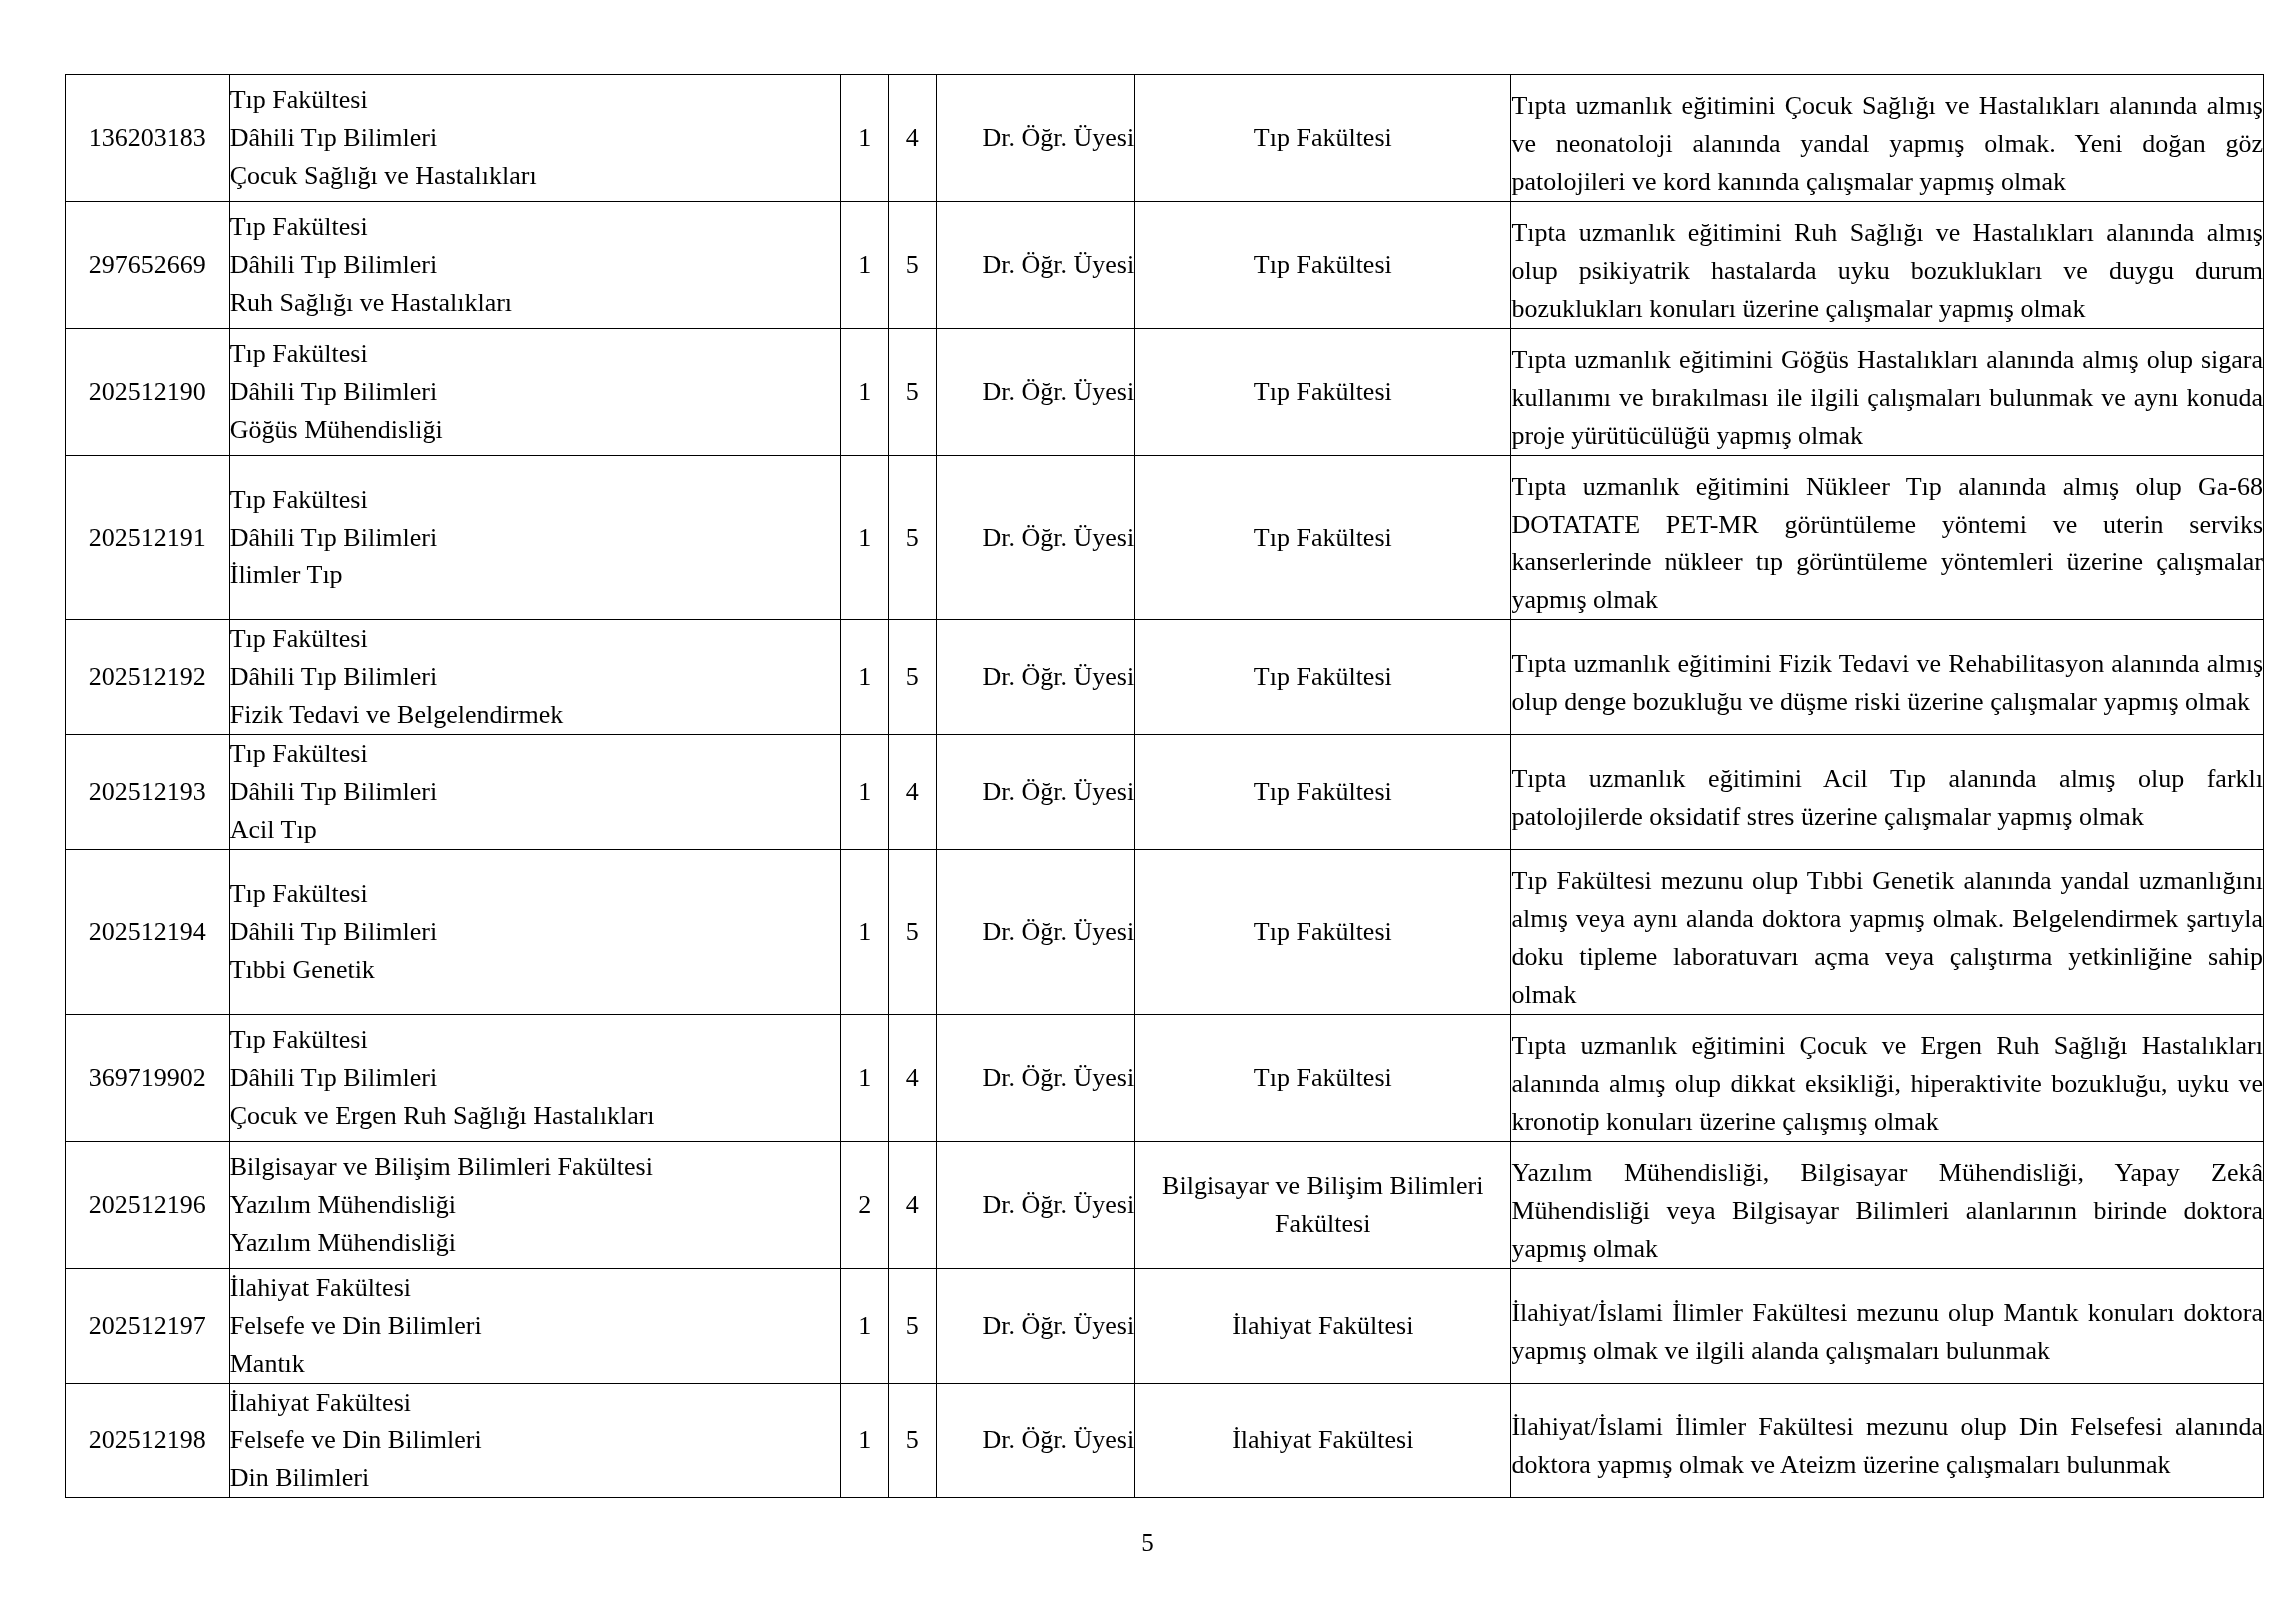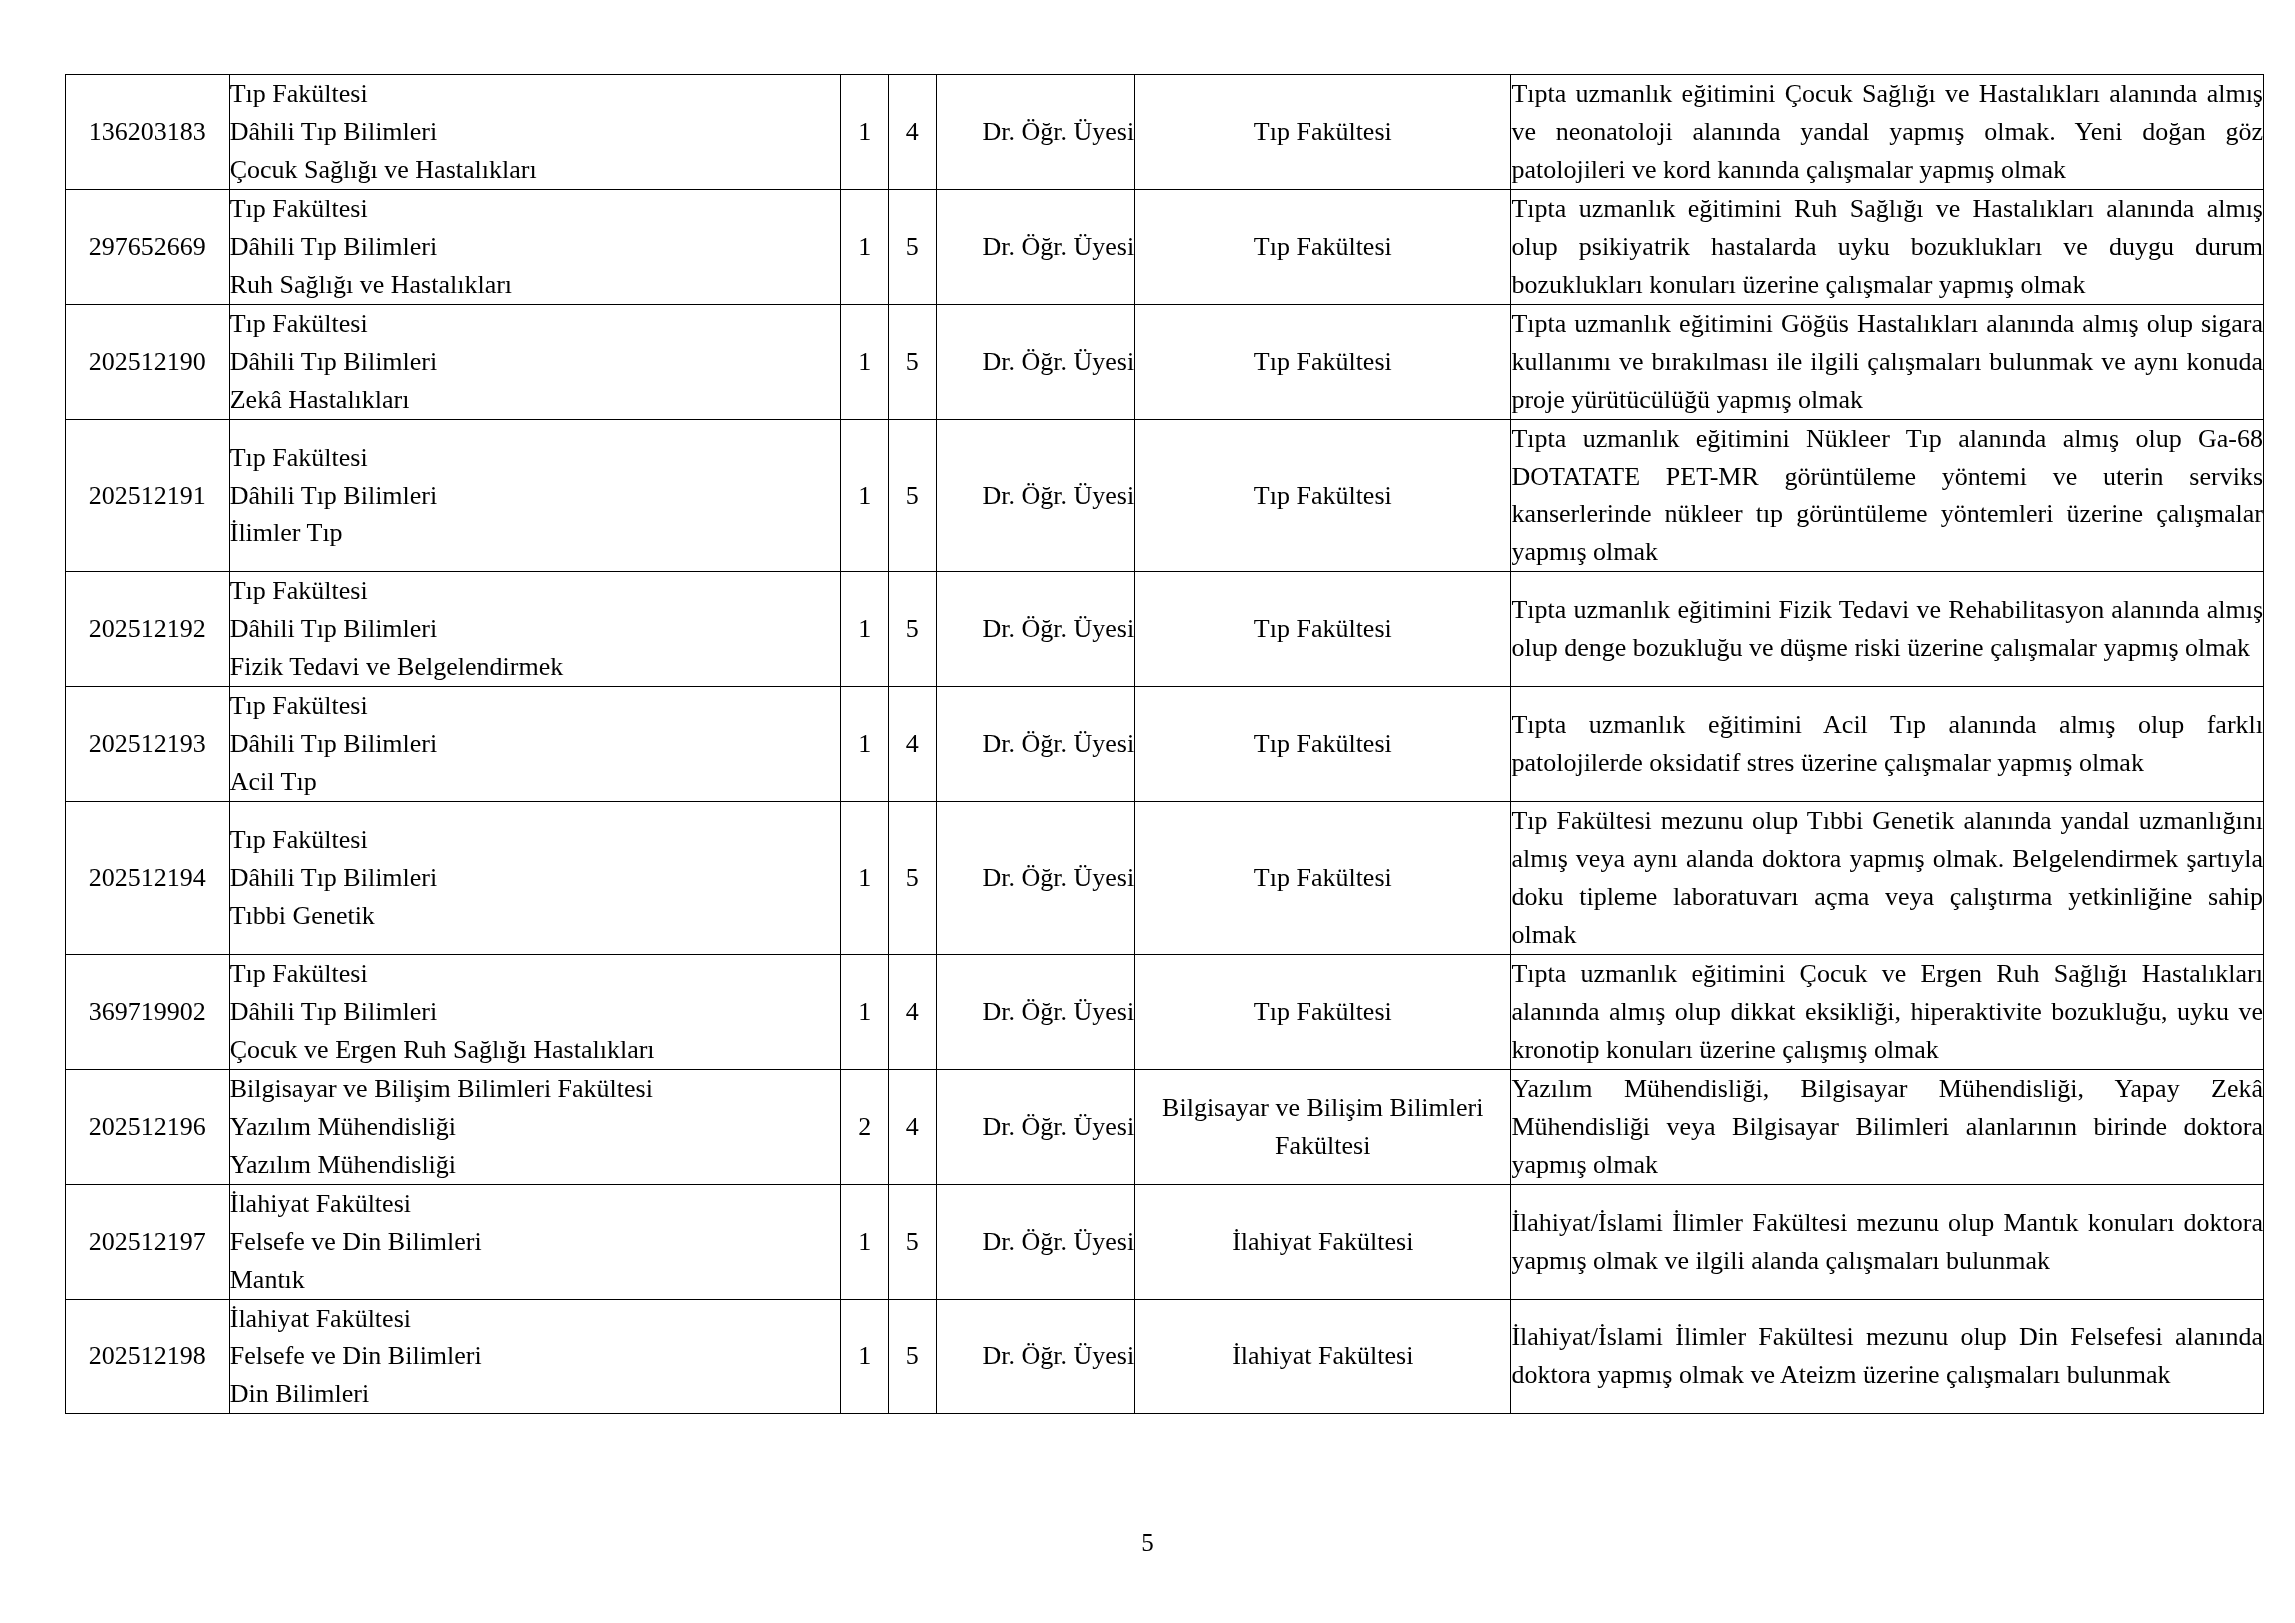--- a/index.html
+++ b/index.html
@@ -79,20 +79,21 @@
     text-align: justify;
     text-align-last: left;
     padding: 6.5px 10.5px 6.5px 10.5px;
     vertical-align: top;
     hyphens: none;
   }
   td.desc-cell .txt {
     display: block;
     text-align: justify;
     line-height: 1.46;
+    margin-top: 12px;
   }
   .page-number {
     position: absolute;
     left: 0;
     top: 1529px;
     width: 2295px;
     text-align: center;
     font-size: 25px;
     font-family: "Liberation Serif", "DejaVu Serif", serif;
     color: #000000;
@@ -143,21 +144,21 @@
             <td class="fac-cell">Tıp Fakültesi</td>
             <td class="desc-cell">
               <span class="txt">Tıpta uzmanlık eğitimini Ruh Sağlığı ve Hastalıkları alanında almış olup psikiyatrik hastalarda uyku bozuklukları ve duygu durum bozuklukları konuları üzerine çalışmalar yapmış olmak</span>
             </td>
           </tr>
           <tr>
             <td class="id-cell">202512190</td>
             <td class="unit-cell">
               <span class="line">Tıp Fakültesi</span>
               <span class="line">Dâhili Tıp Bilimleri</span>
-              <span class="line">Zekâ Hastalıkları</span>
+              <span class="line">Göğüs Mühendisliği</span>
             </td>
             <td class="num-cell">1</td>
             <td class="num-cell">5</td>
             <td class="deg-cell">Dr. Öğr. Üyesi</td>
             <td class="fac-cell">Tıp Fakültesi</td>
             <td class="desc-cell">
               <span class="txt">Tıpta uzmanlık eğitimini Göğüs Hastalıkları alanında almış olup sigara kullanımı ve bırakılması ile ilgili çalışmaları bulunmak ve aynı konuda proje yürütücülüğü yapmış olmak</span>
             </td>
           </tr>
           <tr>

